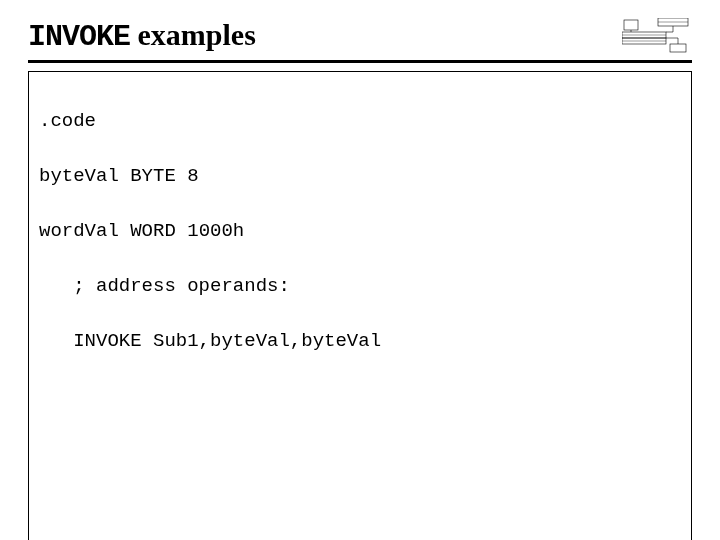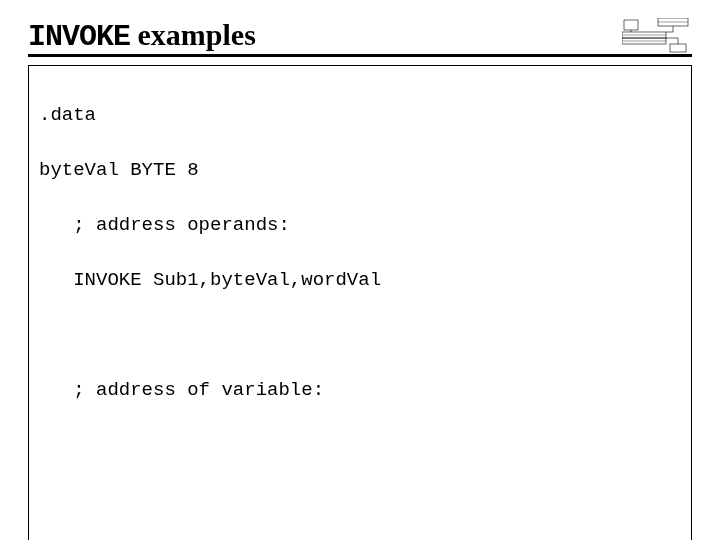--- a/index.html
+++ b/index.html
@@ -8,21 +8,21 @@
     height: 540px;
     background: #fff;
     font-family: "Times New Roman", Times, serif;
     padding: 18px 28px;
   }
   .header {
     display: flex;
     justify-content: space-between;
     align-items: flex-end;
     border-bottom: 3px solid #000;
-    padding-bottom: 0;
+    padding-bottom: 6px;
     margin-bottom: 8px;
   }
   .title {
     font-size: 30px;
     font-weight: bold;
   }
   .title .mono {
     font-family: "Courier New", Courier, monospace;
     font-weight: bold;
     letter-spacing: -1px;
@@ -64,26 +64,26 @@
       <line x1="51" y1="8" x2="51" y2="14" stroke="#000" stroke-width="0.6"></line>
       <line x1="44" y1="14" x2="51" y2="14" stroke="#000" stroke-width="0.6"></line>
       <rect x="48" y="26" width="16" height="8" fill="none" stroke="#000" stroke-width="0.6"></rect>
       <line x1="56" y1="26" x2="56" y2="20" stroke="#000" stroke-width="0.6"></line>
       <line x1="44" y1="20" x2="56" y2="20" stroke="#000" stroke-width="0.6"></line>
     </svg>
   </div>
 </div>
 
 <div class="codebox">
-<div>.data</div>
+<div>.code</div>
 <div>byteVal BYTE 8</div>
+<div>wordVal WORD 1000h</div>
 <div class="indent">; address operands:</div>
-<div class="indent">INVOKE Sub1,byteVal,wordVal</div>
+<div class="indent">INVOKE Sub1,byteVal,byteVal</div>
 <div class="blank"></div>
-<div class="indent">; address of variable:</div>
 
 
 
 
 
 
 
 </div>
 
 </body></html>

